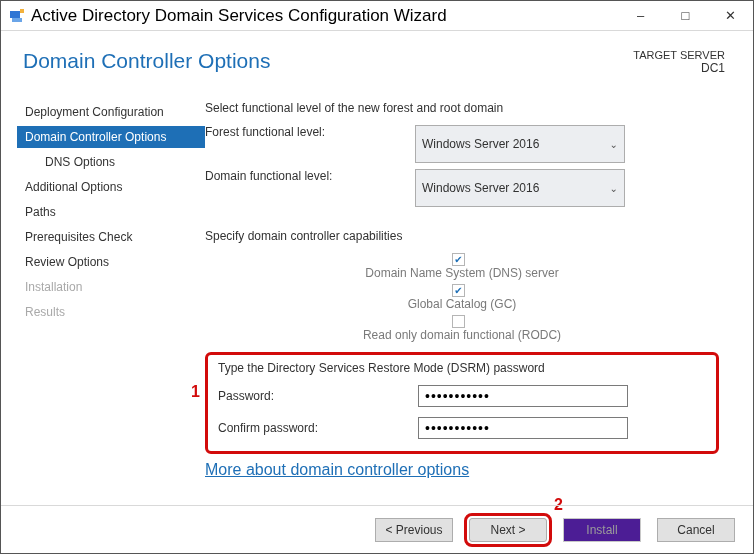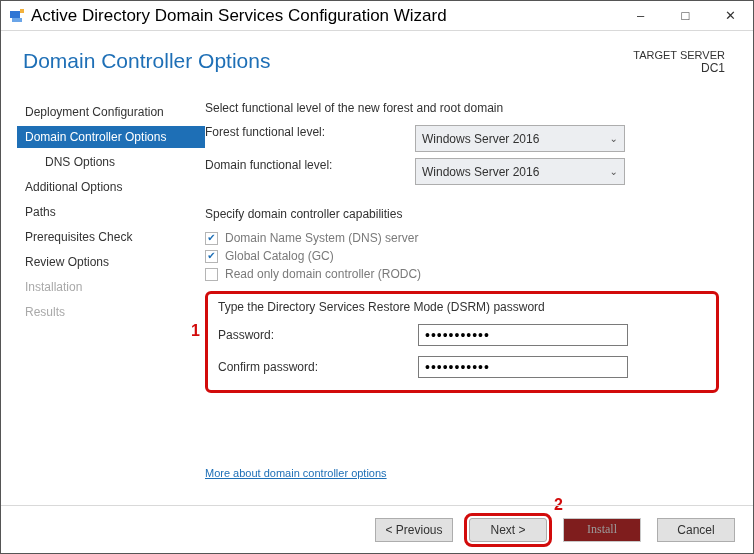--- a/index.html
+++ b/index.html
@@ -78,31 +78,31 @@
 
   .main {
     flex:1;
     padding-right: 34px;
     position: relative;
   }
   .section-label { color:#323232; margin-bottom: 10px; }
   .row { display:flex; align-items:flex-start; margin-bottom:6px; }
   .row .lbl { width: 210px; color:#333; }
   .combo {
-    width: 210px; height: 27px;
+    width: 210px; height: 38px;
     border:1px solid #adadad;
     background:#eceef1;
     display:flex; align-items:center;
     padding: 0 6px;
     font-size:12px;
     justify-content: space-between;
   }
   .combo .chev { font-size:10px; color:#555; }
   .spacer { height: 16px; }
-  .chk-row { display:flex; align-items:center; margin-bottom:4px; }
+  .chk-row { display:flex; align-items:center; margin-bottom:4px;flex-direction:column; }
   .chk {
     width:13px; height:13px;
     border:1px solid #707070;
     margin-right:7px;
     display:inline-flex; align-items:center; justify-content:center;
     font-size:10px;
   }
   .chk.checked { color:#1e6fb6; }
   .chk.checked::after { content:"✔"; font-size:10px; line-height:1; }
   .chk.disabled { border-color:#b5b5b5; }
@@ -132,21 +132,21 @@
     padding: 1px 6px;
     font-size:14px;
     letter-spacing:1px;
     font-family: Arial, sans-serif;
   }
 
   .more-link {
     position:absolute;
     bottom: 0;
     color:#1e6fb6;
-    font-size:11px;
+    font-size:16px;
   }
 
   
   .footer {
     border-top:1px solid #d9d9d9;
     height: 48px;
     display:flex;
     align-items:center;
     justify-content:flex-end;
     padding-right: 18px;
@@ -156,21 +156,21 @@
   }
   .btn {
     min-width: 78px;
     height: 24px;
     border:1px solid #adadad;
     background:#e1e1e1;
     font-size:12px;
     display:flex; align-items:center; justify-content:center;
     color:#323232;
   }
-  .btn.disabled { color:#9b9b9b; border-color:#c8c8c8; background:#7f1d1d;font-family:Liberation Serif, serif; }
+  .btn.disabled { color:#9b9b9b; border-color:#c8c8c8; background:#4c1d95; }
   .btn.next-hl {
     outline: 3px solid #d20b0b;
     outline-offset: 2px;
     border-radius:3px;
   }
 </style>
 </head>
 <body>
 
 <div class="titlebar">
@@ -234,21 +234,21 @@
     <div class="chk-row">
       <span class="chk checked disabled"></span>
       <span class="chk-label disabled">Domain Name System (DNS) server</span>
     </div>
     <div class="chk-row">
       <span class="chk checked disabled"></span>
       <span class="chk-label disabled">Global Catalog (GC)</span>
     </div>
     <div class="chk-row">
       <span class="chk disabled"></span>
-      <span class="chk-label disabled">Read only domain controller (RODC)</span>
+      <span class="chk-label disabled">Read only domain functional (RODC)</span>
     </div>
 
     <div class="highlight-box">
       <span class="hl-number n1">1</span>
       <div>Type the Directory Services Restore Mode (DSRM) password</div>
       <div class="pw-row">
         <div class="lbl">Password:</div>
         <input class="pw-input" type="text" value="•••••••••••" style="">
       </div>
       <div class="pw-row">

